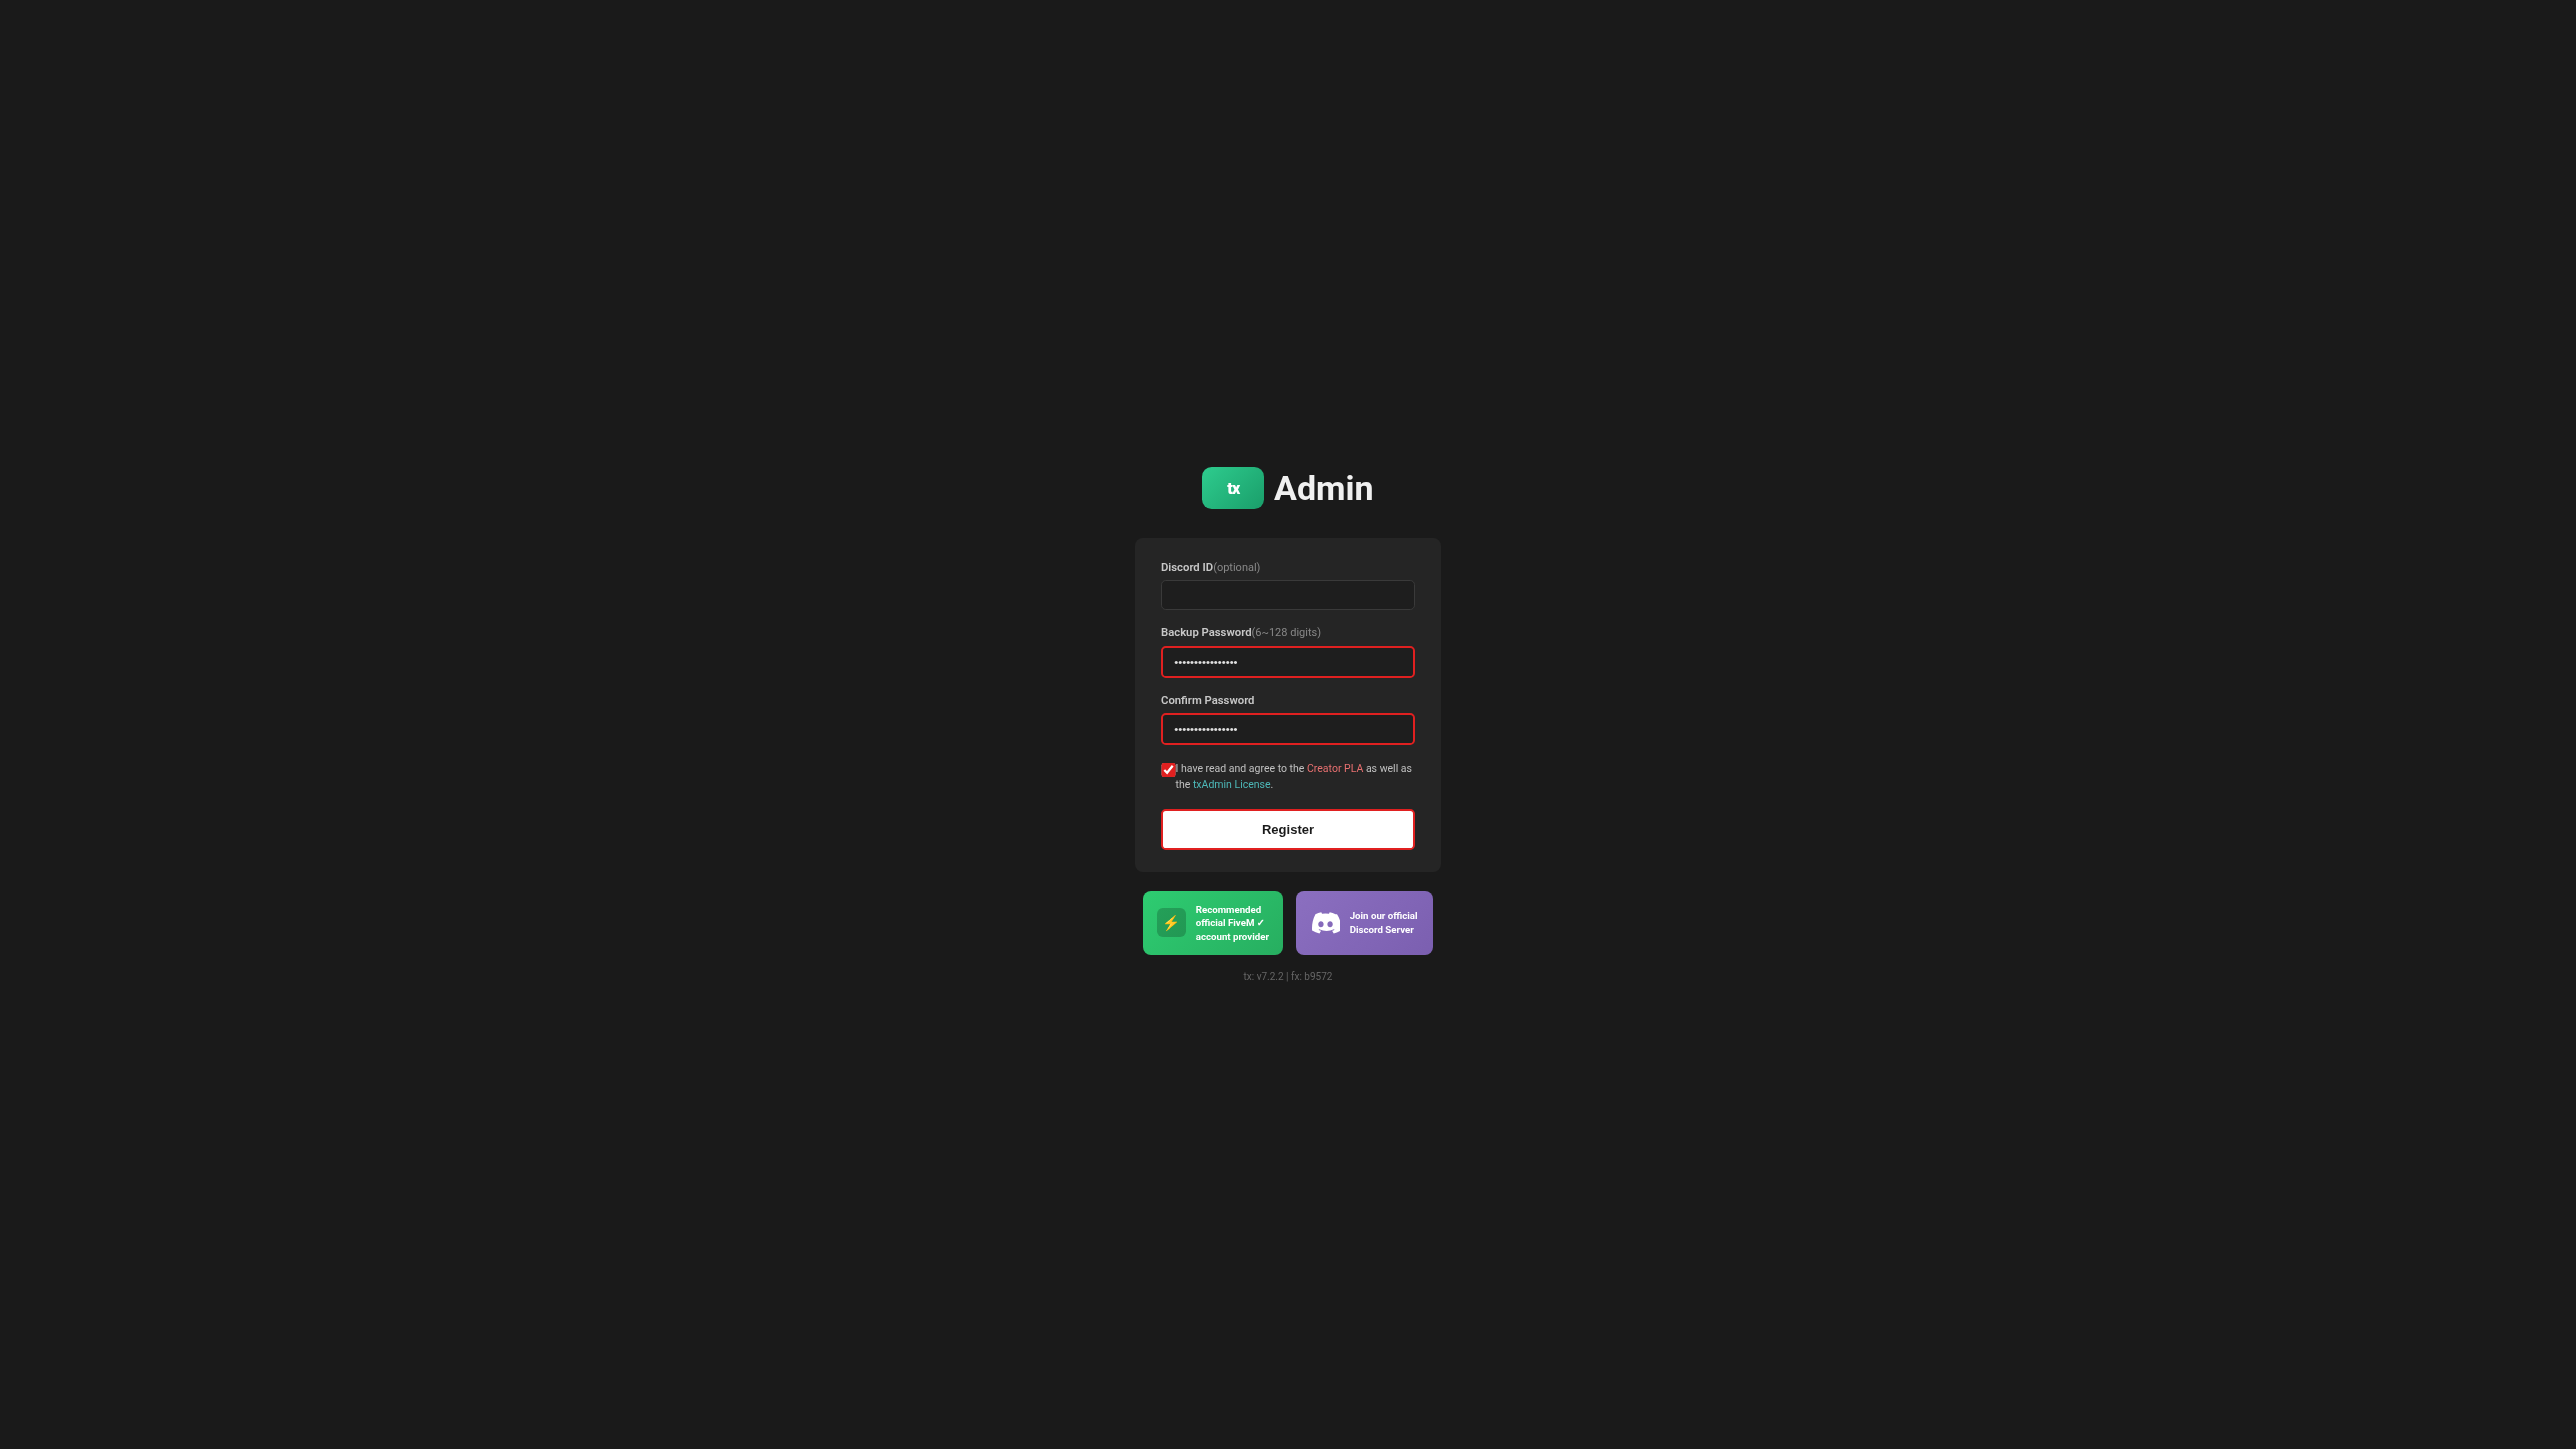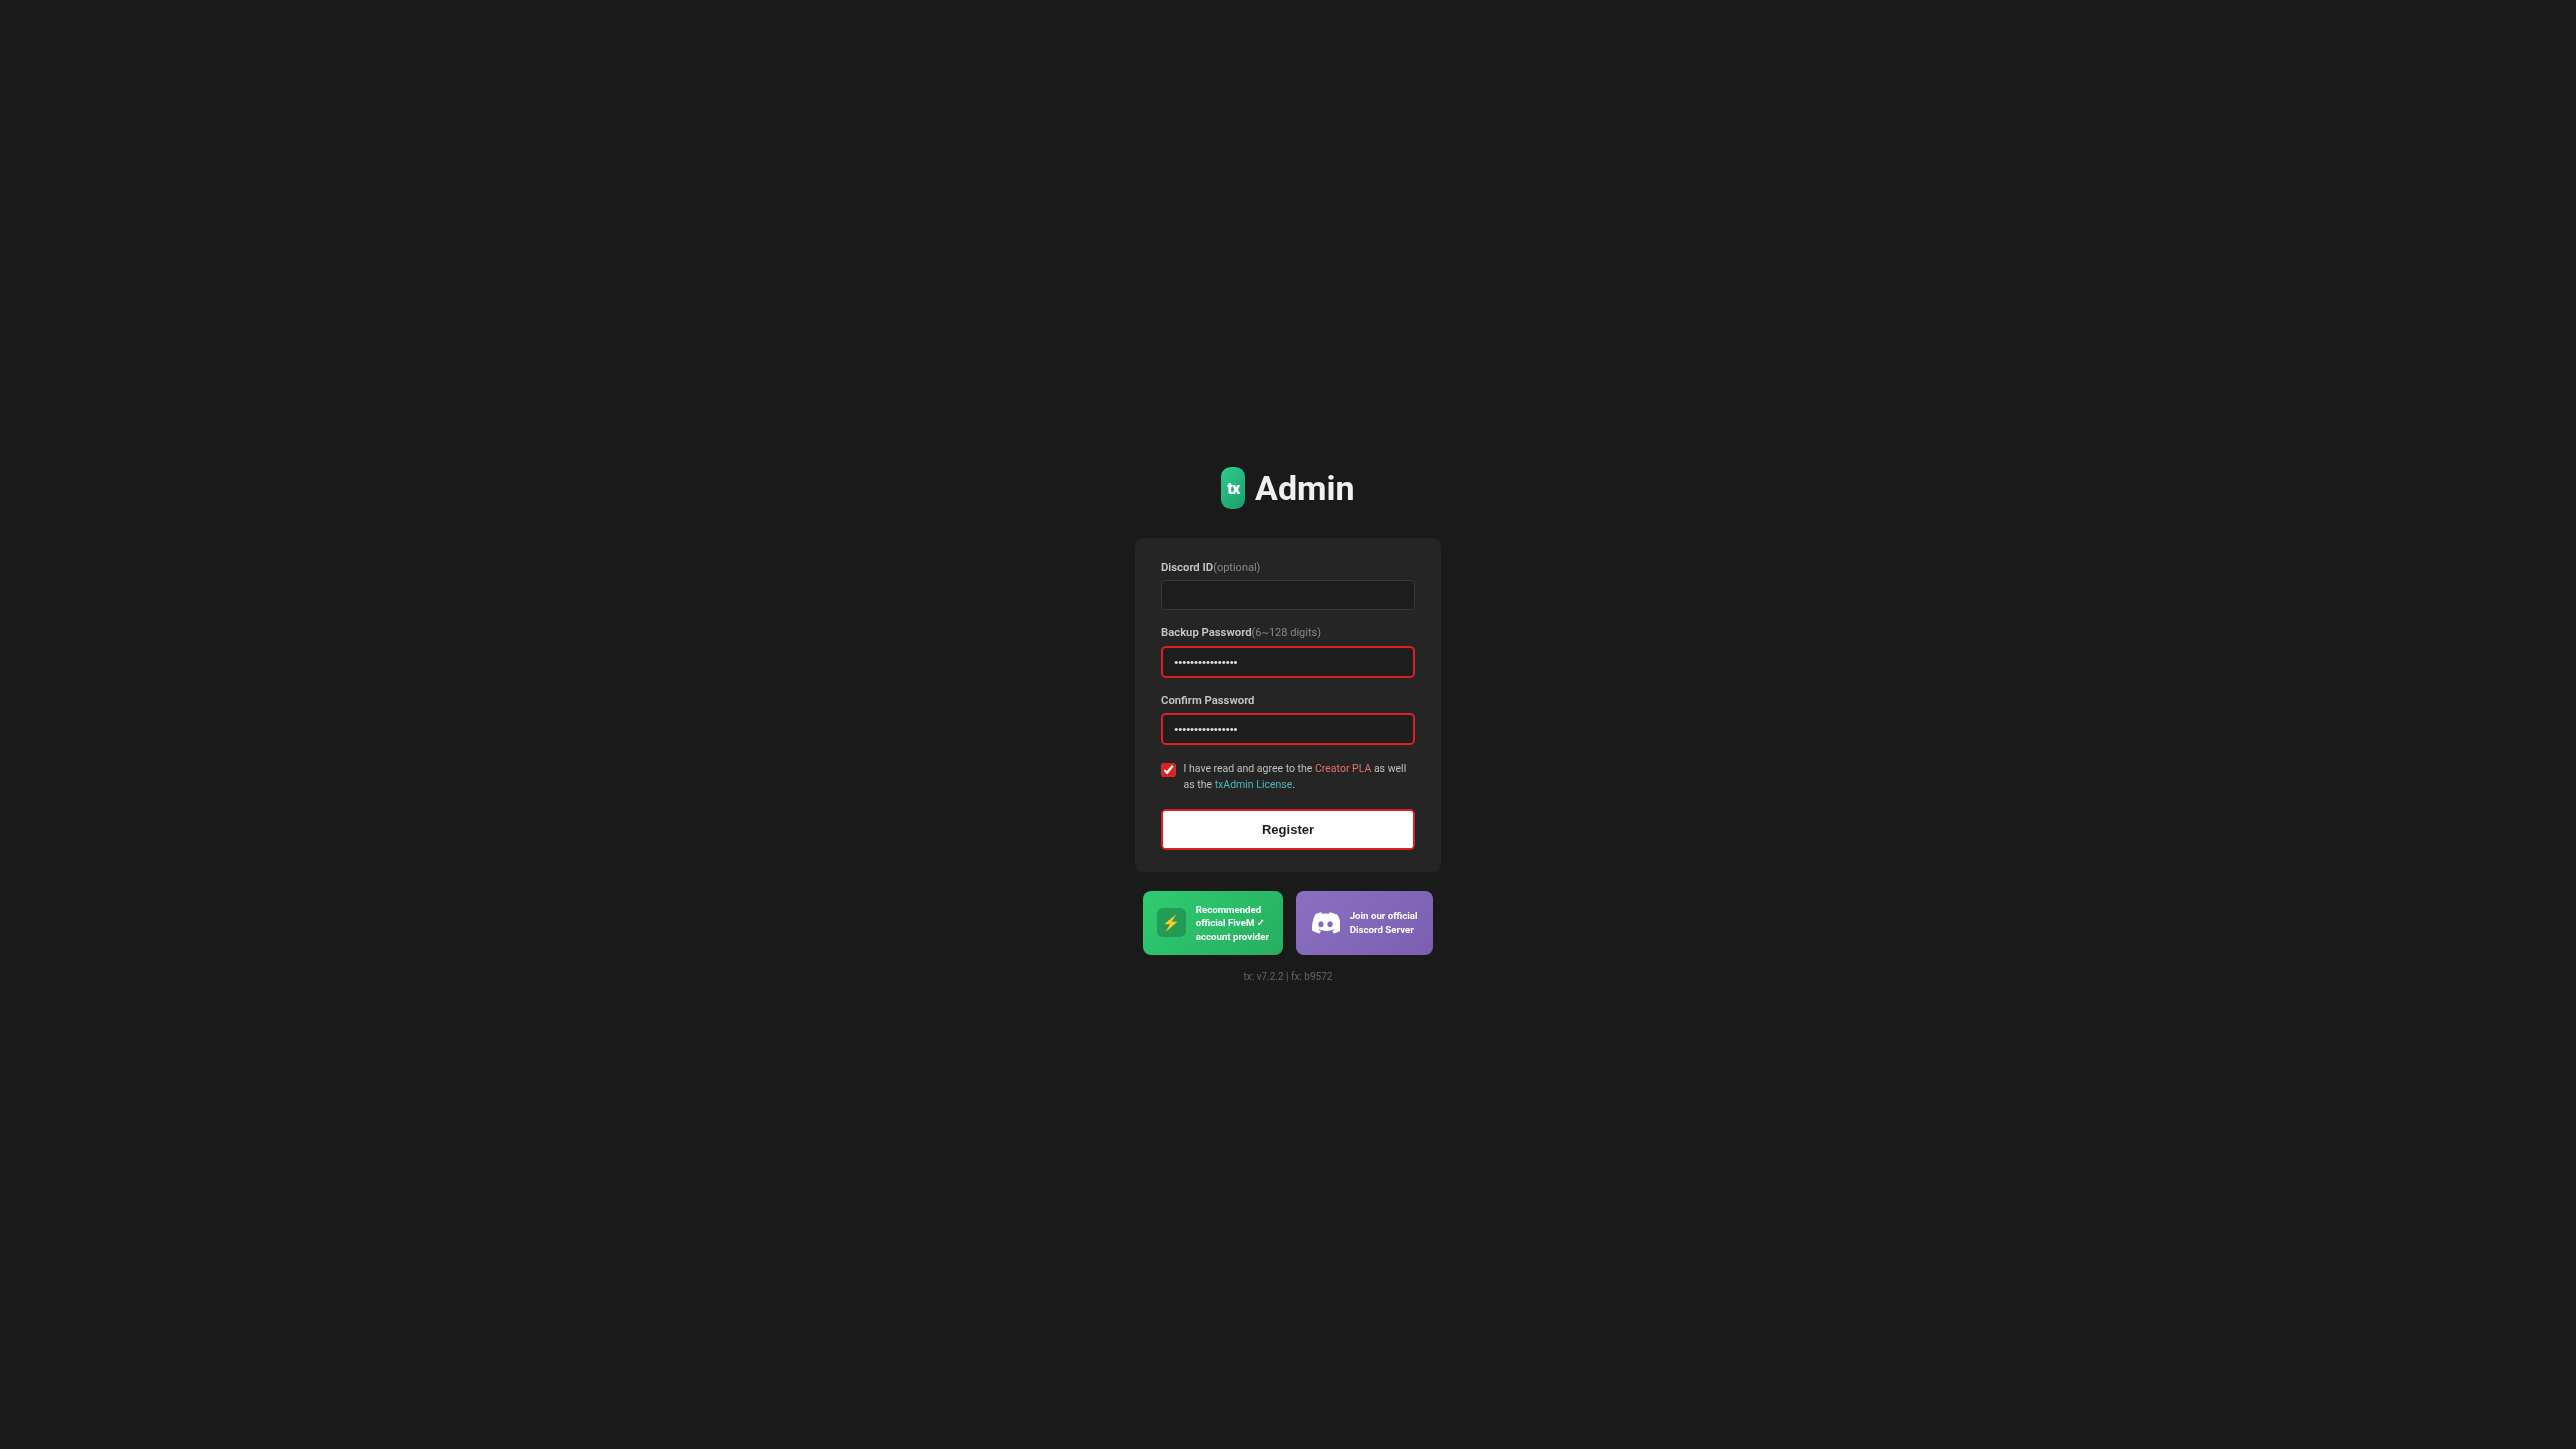--- a/index.html
+++ b/index.html
@@ -28,21 +28,21 @@
     }
 
     .logo-area {
       display: flex;
       align-items: center;
       gap: 9.7px;
       margin-bottom: 29px;
     }
 
     .logo-icon {
-      width: 24px;
+      width: 62px;
       height: 42px;
       background: linear-gradient(135deg, #2ecc8e 0%, #1a9e6a 100%);
       border-radius: 9.7px;
       display: flex;
       align-items: center;
       justify-content: center;
       font-weight: 900;
       font-size: 16px;
       color: #ffffff;
       letter-spacing: -0.8px;
@@ -130,21 +130,20 @@
     }
 
     .field-input.highlighted {
       border: 2.4px solid #e02020;
       background-color: #1e1e1e;
     }
 
     .checkbox-row {
       display: flex;
       align-items: flex-start;
-      gap: 8px;
       margin-bottom: 16px;
     }
 
     .checkbox-wrapper {
       position: relative;
       margin-top: 1.6px;
     }
 
     .checkbox-wrapper input[type="checkbox"] {
       width: 14.5px;

